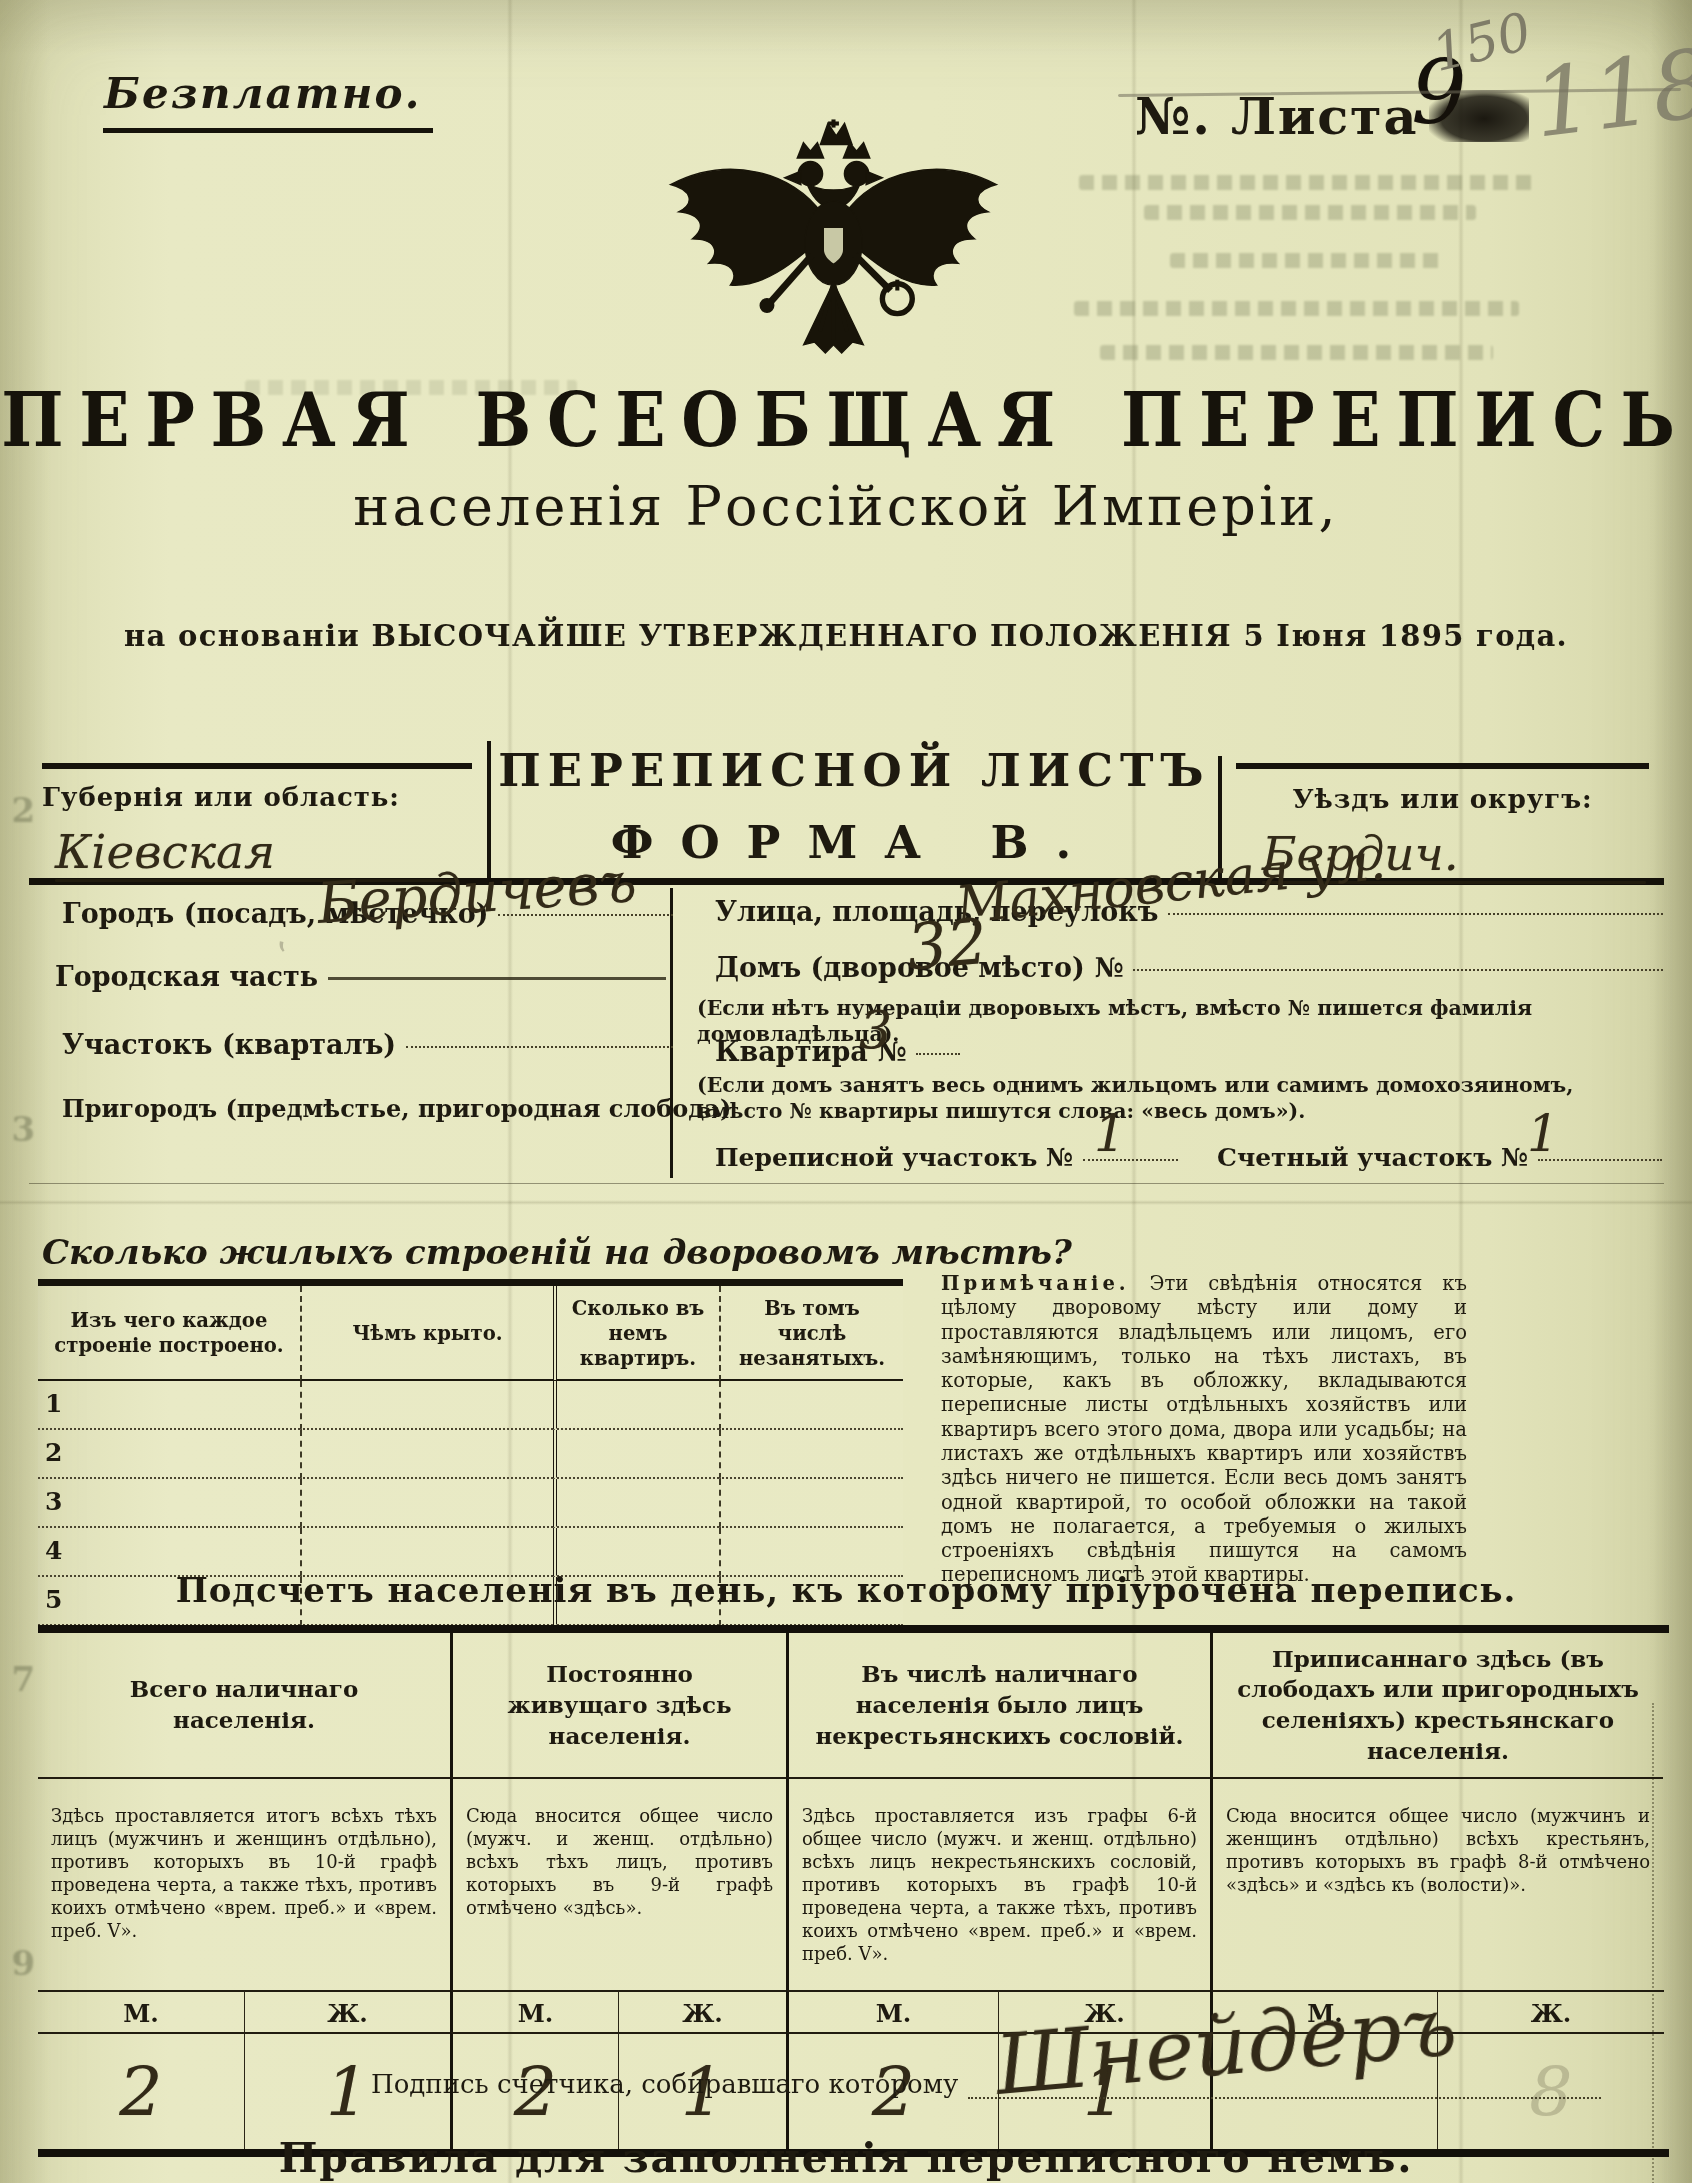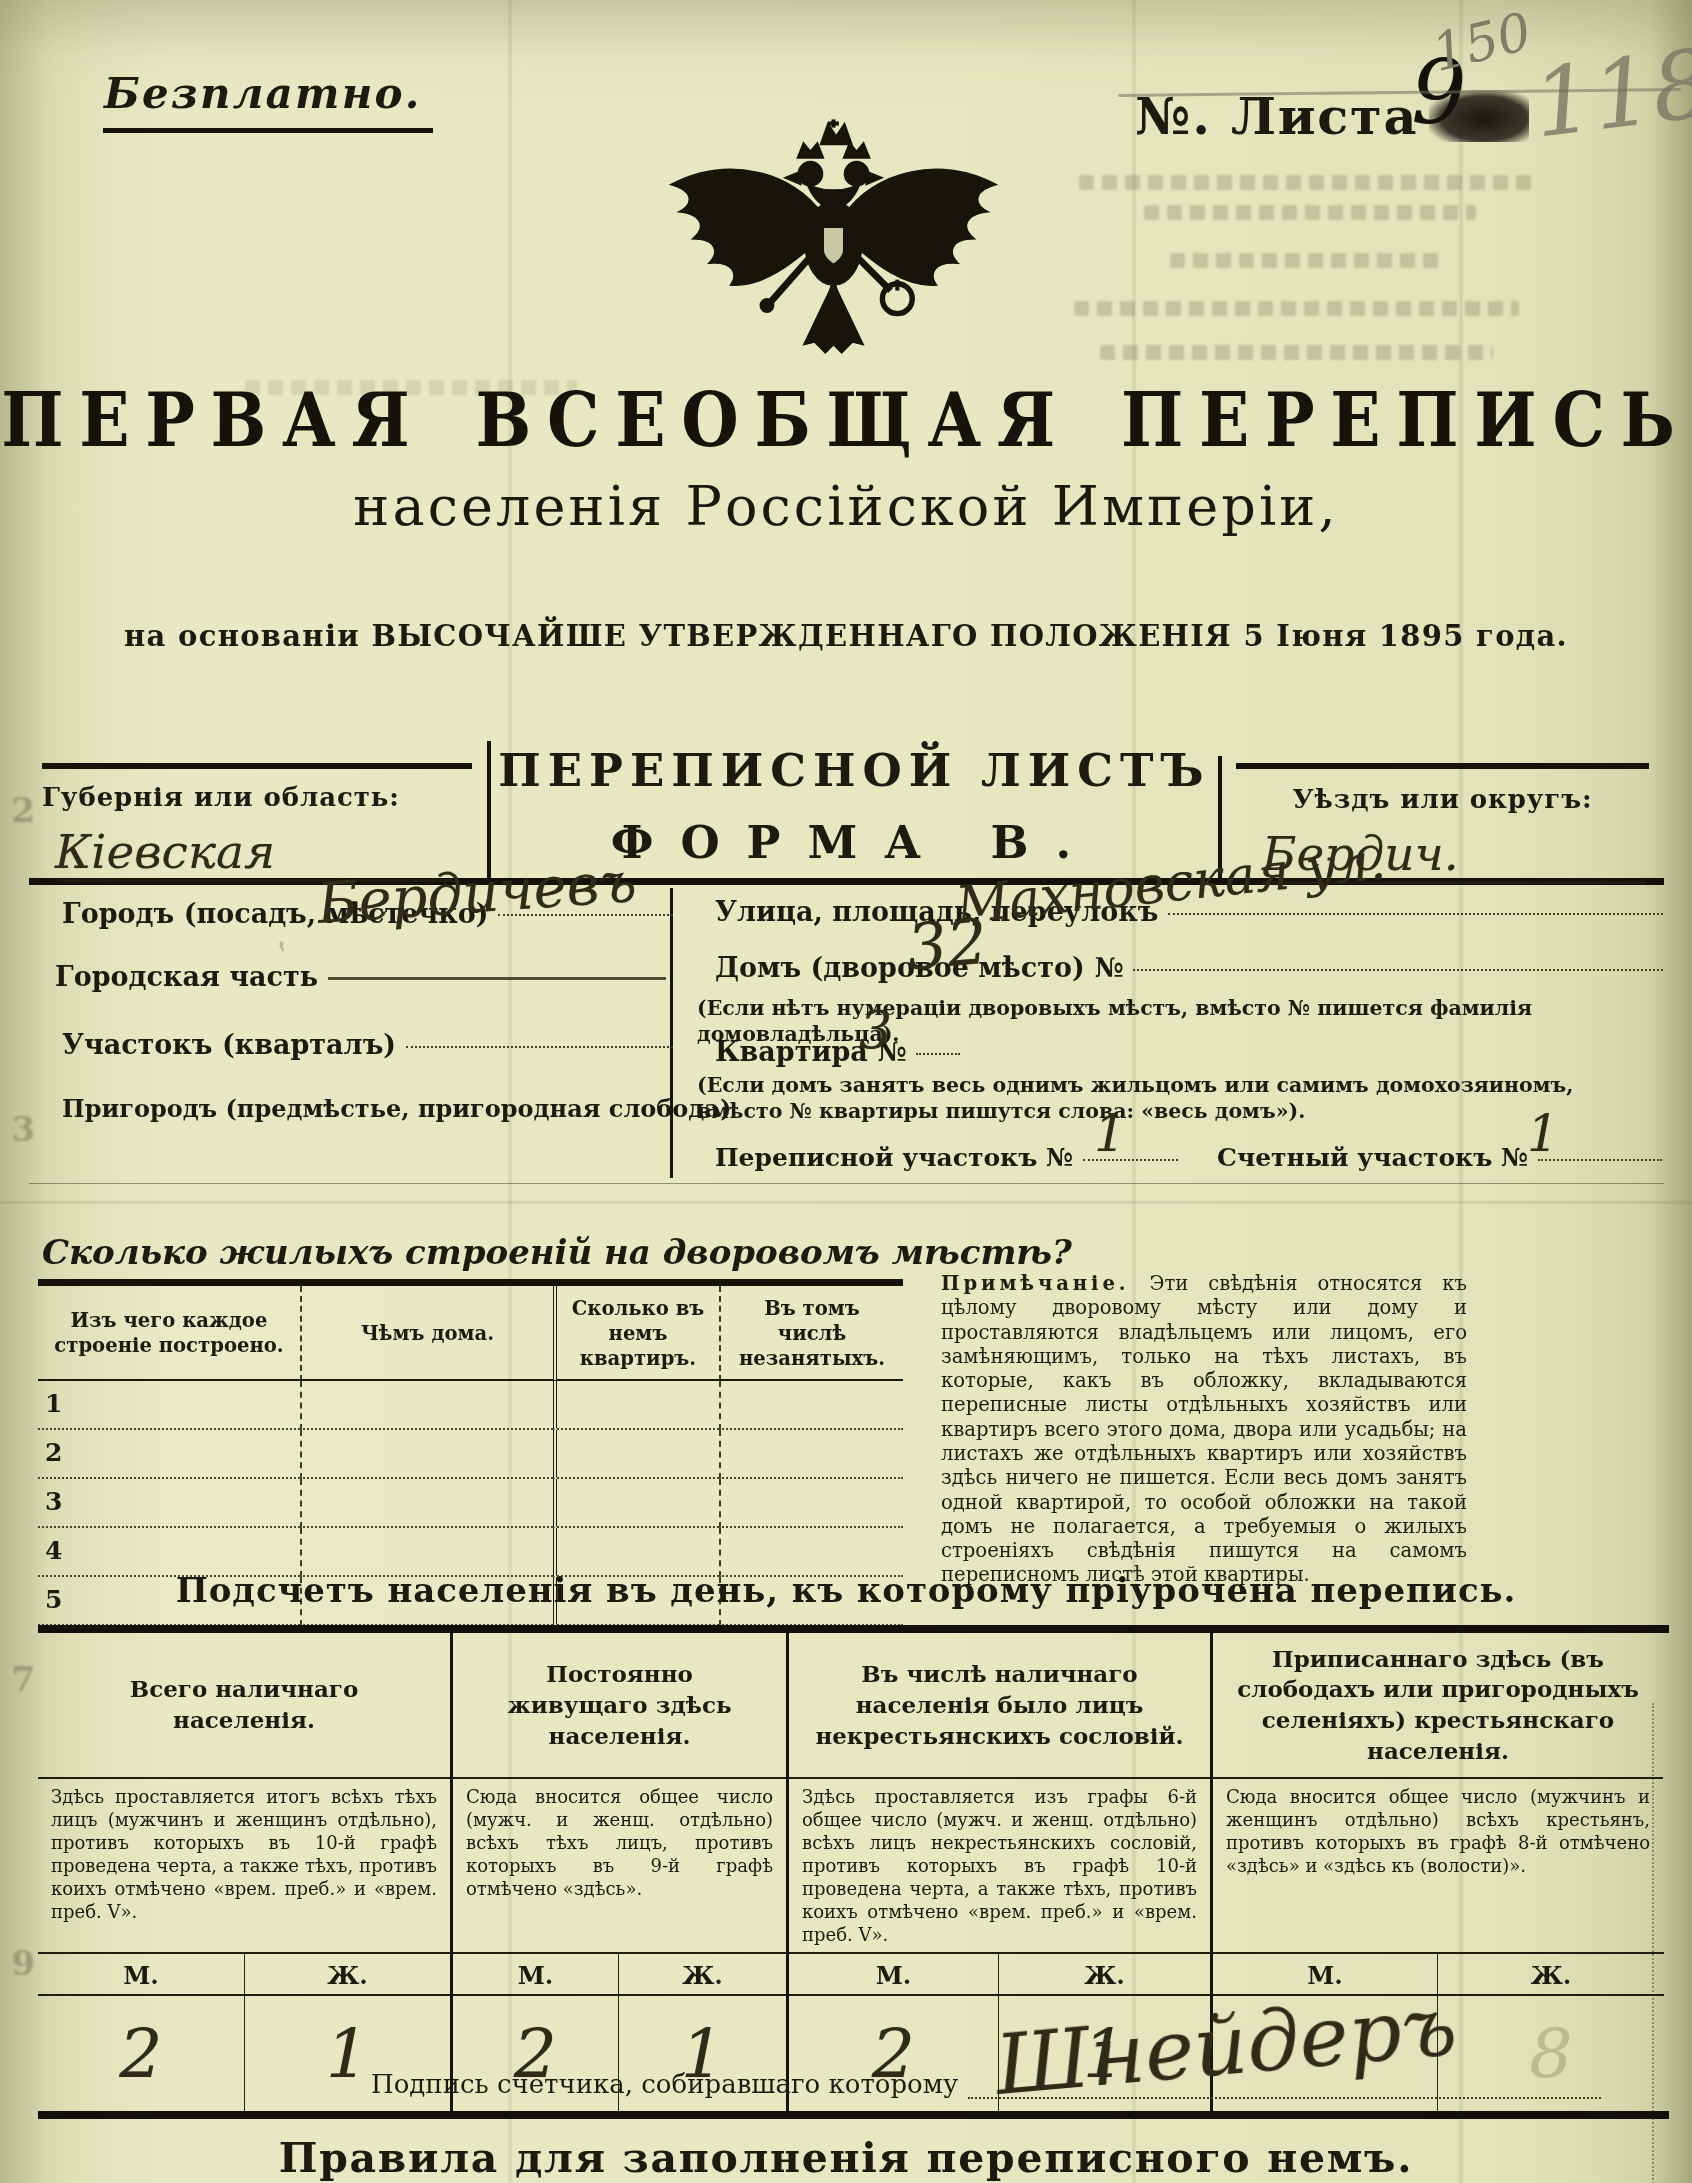--- a/index.html
+++ b/index.html
@@ -91,21 +91,21 @@
   
   .tally-head{position:absolute;left:0;top:1570px;width:100%;text-align:center;font-size:34px;font-weight:bold;letter-spacing:0.9px;}
   .ttable{position:absolute;left:38px;top:1625px;width:1631px;border-top:8.3px solid #13100a;border-bottom:8.3px solid #13100a;}
   .trow4{display:grid;grid-template-columns:412px 336px 424px 453px;}
   .trow8{display:grid;grid-template-columns:206px 206px 168px 168px 212px 212px 227px 227px;}
   .tc{box-sizing:border-box;}
   .maj{border-left:3.1px solid #16130b;}
   .min{border-left:1.7px solid #2a2516;}
   .thead{min-height:117px;display:flex;align-items:center;justify-content:center;text-align:center;
     font-size:23px;font-weight:bold;line-height:1.34;padding:10.5px 20px;}
-  .tdesc{border-top:2.6px solid #211c10;min-height:131px;font-size:18px;line-height:1.28;text-align:justify;padding:6px 13px;box-sizing:border-box;}
+  .tdesc{border-top:2.6px solid #211c10;min-height:131px;font-size:18px;line-height:1.28;text-align:justify;padding:25px 13px;box-sizing:border-box;}
   .tmj{border-top:2.6px solid #211c10;font-size:24.5px;font-weight:bold;text-align:center;padding:6.1px 0 4.4px;}
   .tval{border-top:2.6px solid #211c10;height:117px;display:flex;align-items:center;justify-content:center;}
   .tval .hw{font-size:68px;}
   .ghost-digit{opacity:.2;filter:blur(0.4px);}
 
   
   .sigrow{position:absolute;left:371px;top:2069px;width:1223px;display:flex;align-items:flex-end;font-size:26px;white-space:nowrap;}
   .signature{position:absolute;left:624px;top:-72px;font-size:83px;transform:rotate(-5deg);filter:blur(0.3px);}
 
   
@@ -262,21 +262,21 @@
   </div>
 
   <div class="bquestion">
     <span>Сколько жилыхъ строеній на дворовомъ мѣстѣ?</span>
     <span class="leader"></span>
   </div>
 
   <div class="btable">
     <div class="btr">
       <div class="bth">Изъ чего каждое строеніе построено.</div>
-      <div class="bth bc2">Чѣмъ дома.</div>
+      <div class="bth bc2">Чѣмъ крыто.</div>
       <div class="bth bc3">Сколько въ немъ квартиръ.</div>
       <div class="bth bc4">Въ томъ числѣ незанятыхъ.</div>
     </div>
     <div class="btr">
       <div class="btd">1</div>
       <div class="btd bc2"></div>
       <div class="btd bc3"></div>
       <div class="btd bc4"></div>
     </div>
     <div class="btr">

